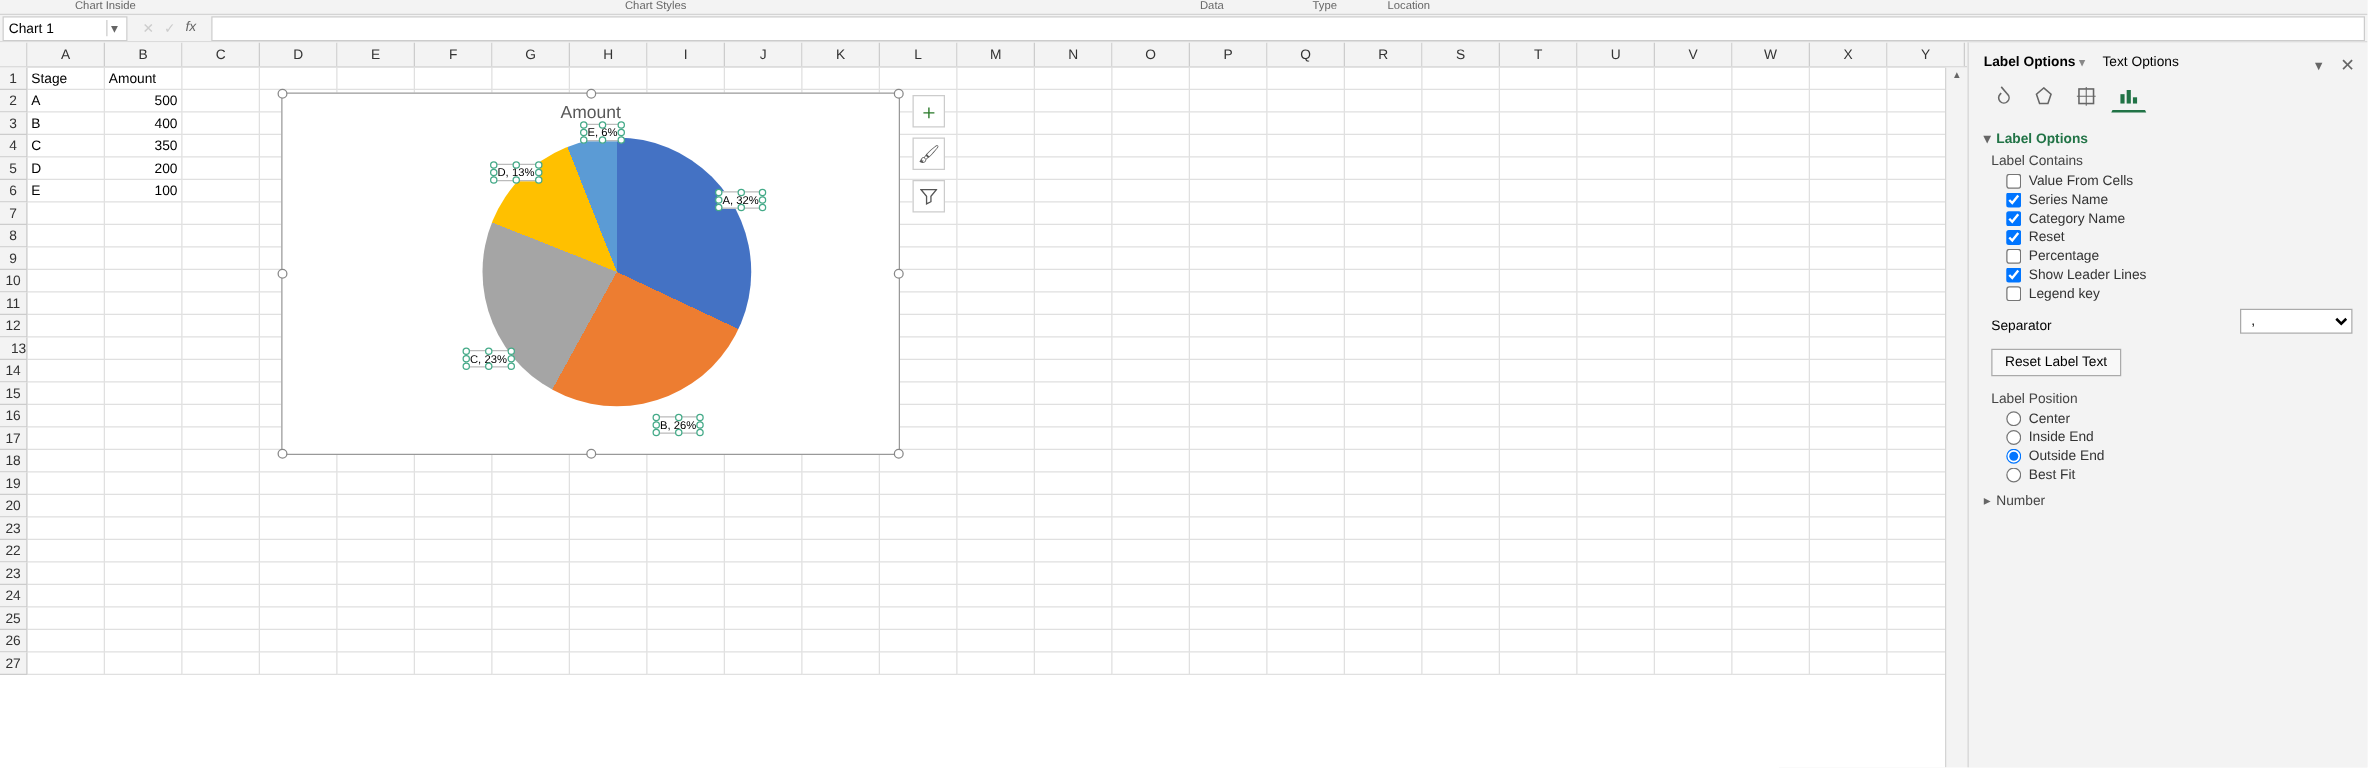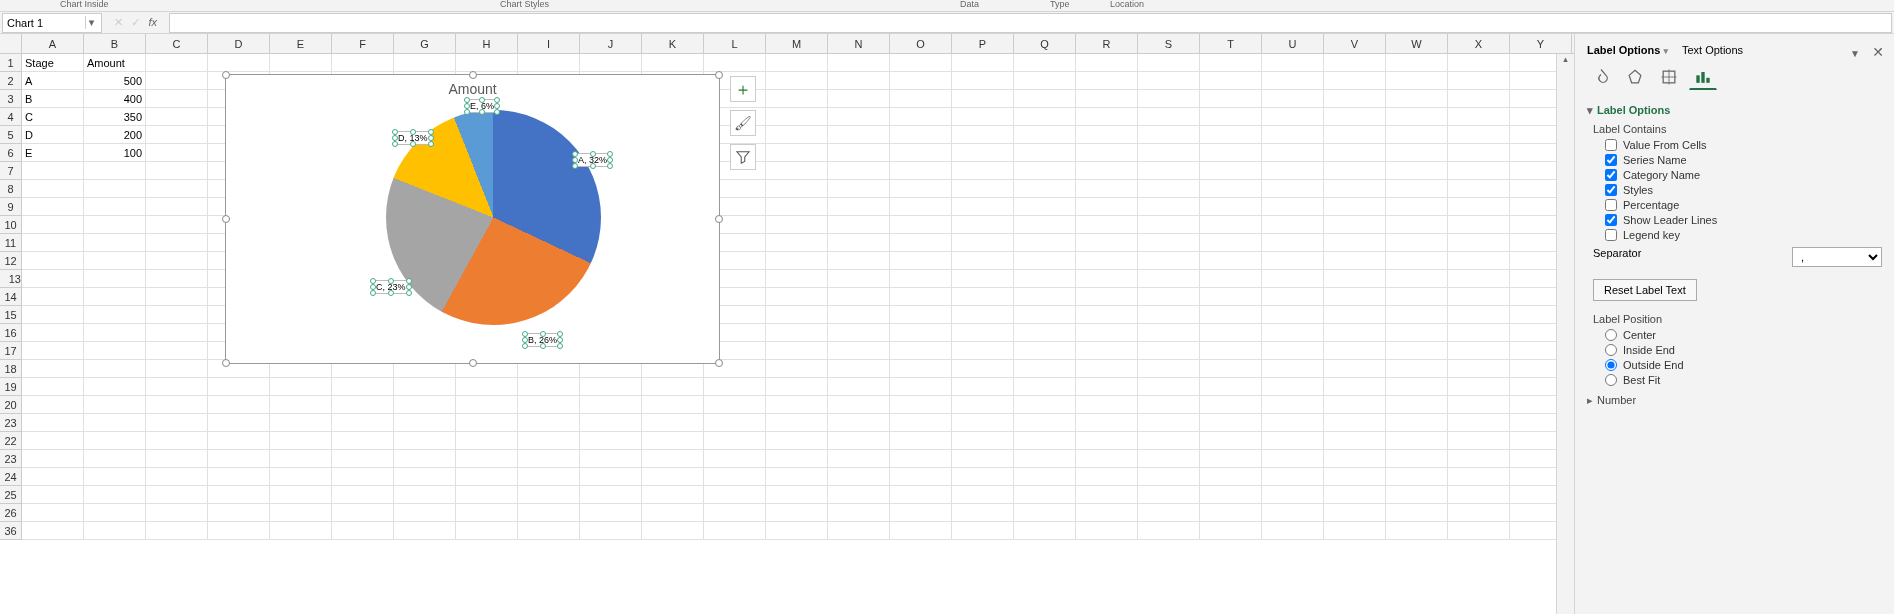--- a/index.html
+++ b/index.html
@@ -61,21 +61,21 @@
 .tp-iconrow div { width: 28px; height: 26px; border: 1px solid transparent; display: flex; align-items: center; justify-content: center; }
 .tp-iconrow .sel { border-bottom: 2px solid #217346; }
 .tp-section-head { font-size: 11px; font-weight: bold; color: #217346; margin: 8px 0 6px; cursor: pointer; }
 .tp-section-head.collapsed { color: #444; font-weight: normal; }
 .tp-section-head .tri { display: inline-block; width: 10px; color: #666; }
 .tp-subhead { font-size: 11px; color: #444; margin: 6px 0 4px 6px; }
 .tp-check { display: flex; align-items: center; gap: 6px; font-size: 11px; margin: 3px 0 3px 18px; color: #333; }
 .tp-check input { width: 12px; height: 12px; }
 .tp-radio { display: flex; align-items: center; gap: 6px; font-size: 11px; margin: 3px 0 3px 18px; color: #333; }
 .tp-radio input { width: 12px; height: 12px; }
-.tp-row { display: flex; align-items: flex-start; justify-content: space-between; font-size: 11px; margin: 6px 0 6px 6px; }
+.tp-row { display: flex; align-items: flex-end; justify-content: space-between; font-size: 11px; margin: 6px 0 6px 6px; }
 .tp-select { width: 90px; height: 20px; border: 1px solid #aaa; background: white; font-size: 11px; padding: 0 4px; }
 .tp-btn { display: inline-block; padding: 4px 10px; border: 1px solid #aaa; background: #f8f8f8; font-size: 11px; margin: 6px 0 6px 6px; cursor: pointer; }
 
 svg.icon-fill { width: 20px; height: 20px; }
 </style>
 </head>
 <body>
 
 <div class="ribbon-labels">
   <span style="left:60px">Chart Inside</span>
@@ -800,21 +800,21 @@
         <div class="cell" style="left: 952px; top: 450px; width: 62px;"></div>
         <div class="cell" style="left: 1014px; top: 450px; width: 62px;"></div>
         <div class="cell" style="left: 1076px; top: 450px; width: 62px;"></div>
         <div class="cell" style="left: 1138px; top: 450px; width: 62px;"></div>
         <div class="cell" style="left: 1200px; top: 450px; width: 62px;"></div>
         <div class="cell" style="left: 1262px; top: 450px; width: 62px;"></div>
         <div class="cell" style="left: 1324px; top: 450px; width: 62px;"></div>
         <div class="cell" style="left: 1386px; top: 450px; width: 62px;"></div>
         <div class="cell" style="left: 1448px; top: 450px; width: 62px;"></div>
         <div class="cell" style="left: 1510px; top: 450px; width: 62px;"></div>
-        <div class="row-h" style="top: 468px;">36</div>
+        <div class="row-h" style="top: 468px;">27</div>
         <div class="cell" style="left: 22px; top: 468px; width: 62px;"></div>
         <div class="cell" style="left: 84px; top: 468px; width: 62px;"></div>
         <div class="cell" style="left: 146px; top: 468px; width: 62px;"></div>
         <div class="cell" style="left: 208px; top: 468px; width: 62px;"></div>
         <div class="cell" style="left: 270px; top: 468px; width: 62px;"></div>
         <div class="cell" style="left: 332px; top: 468px; width: 62px;"></div>
         <div class="cell" style="left: 394px; top: 468px; width: 62px;"></div>
         <div class="cell" style="left: 456px; top: 468px; width: 62px;"></div>
         <div class="cell" style="left: 518px; top: 468px; width: 62px;"></div>
         <div class="cell" style="left: 580px; top: 468px; width: 62px;"></div>
@@ -925,21 +925,21 @@
     <label class="tp-check">
         <input type="checkbox" checked="" style="">
         <span>Series Name</span>
       </label>
     <label class="tp-check">
         <input type="checkbox" checked="" style="">
         <span>Category Name</span>
       </label>
     <label class="tp-check">
         <input type="checkbox" checked="" style="">
-        <span>Styles</span>
+        <span>Reset</span>
       </label>
     <label class="tp-check">
         <input type="checkbox" style="">
         <span>Percentage</span>
       </label>
     <label class="tp-check">
         <input type="checkbox" checked="" style="">
         <span>Show Leader Lines</span>
       </label>
     <label class="tp-check">

